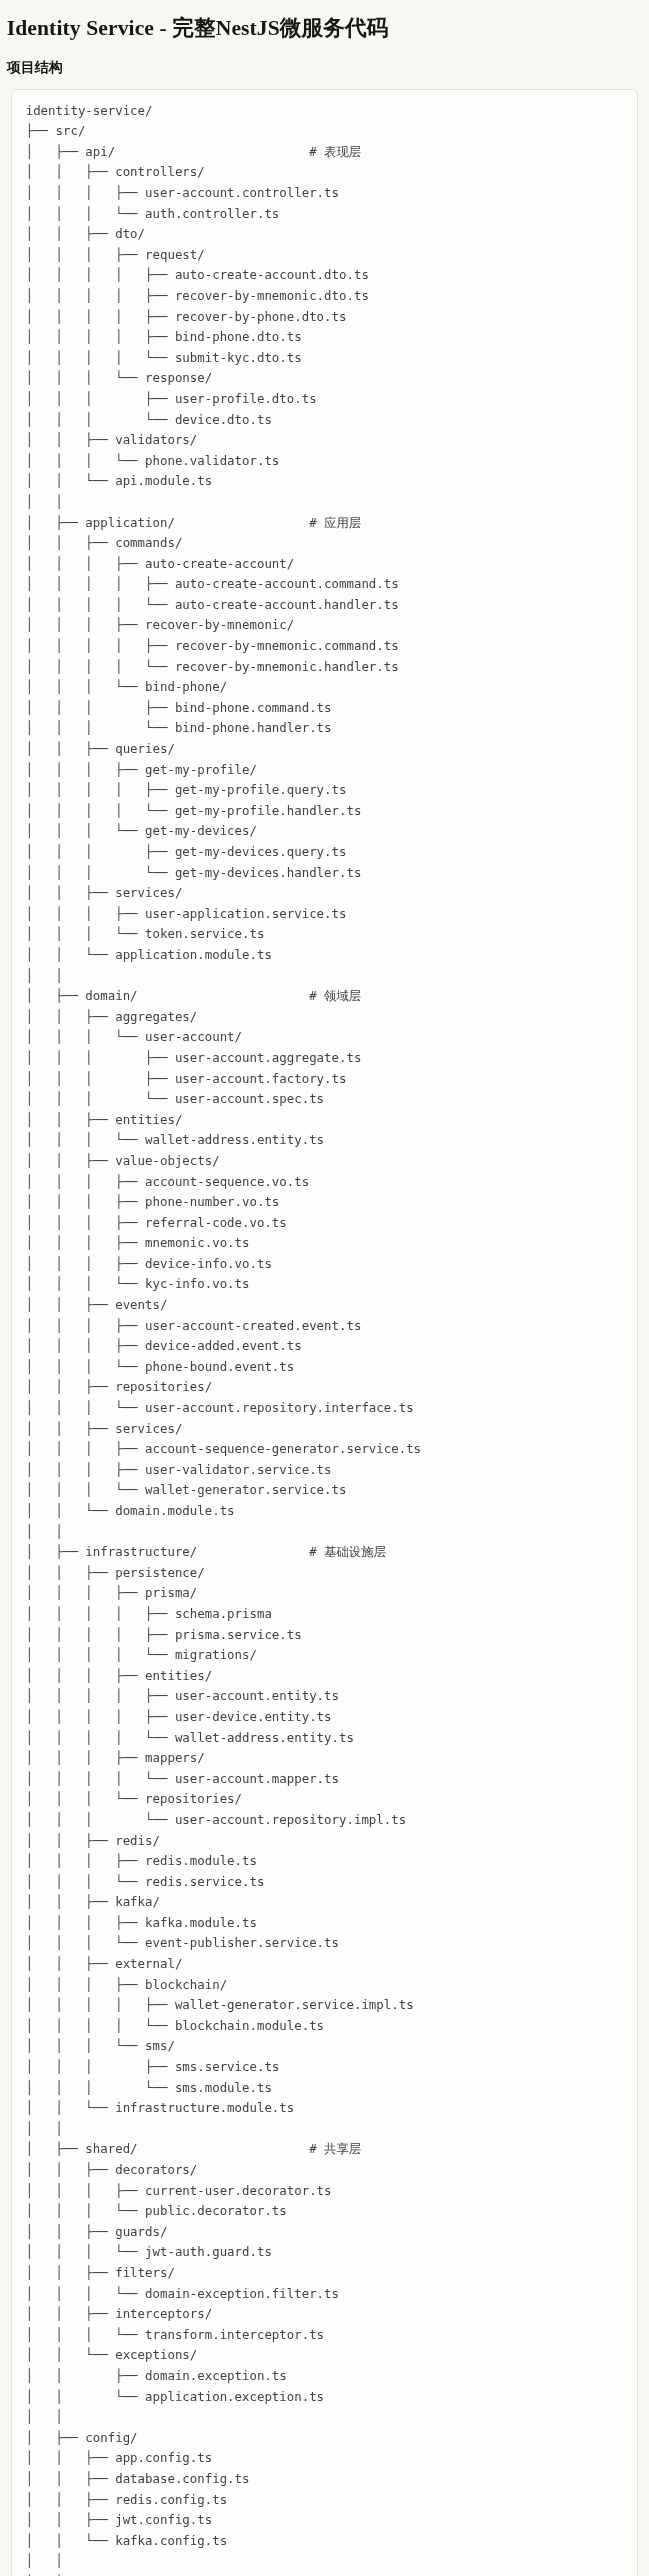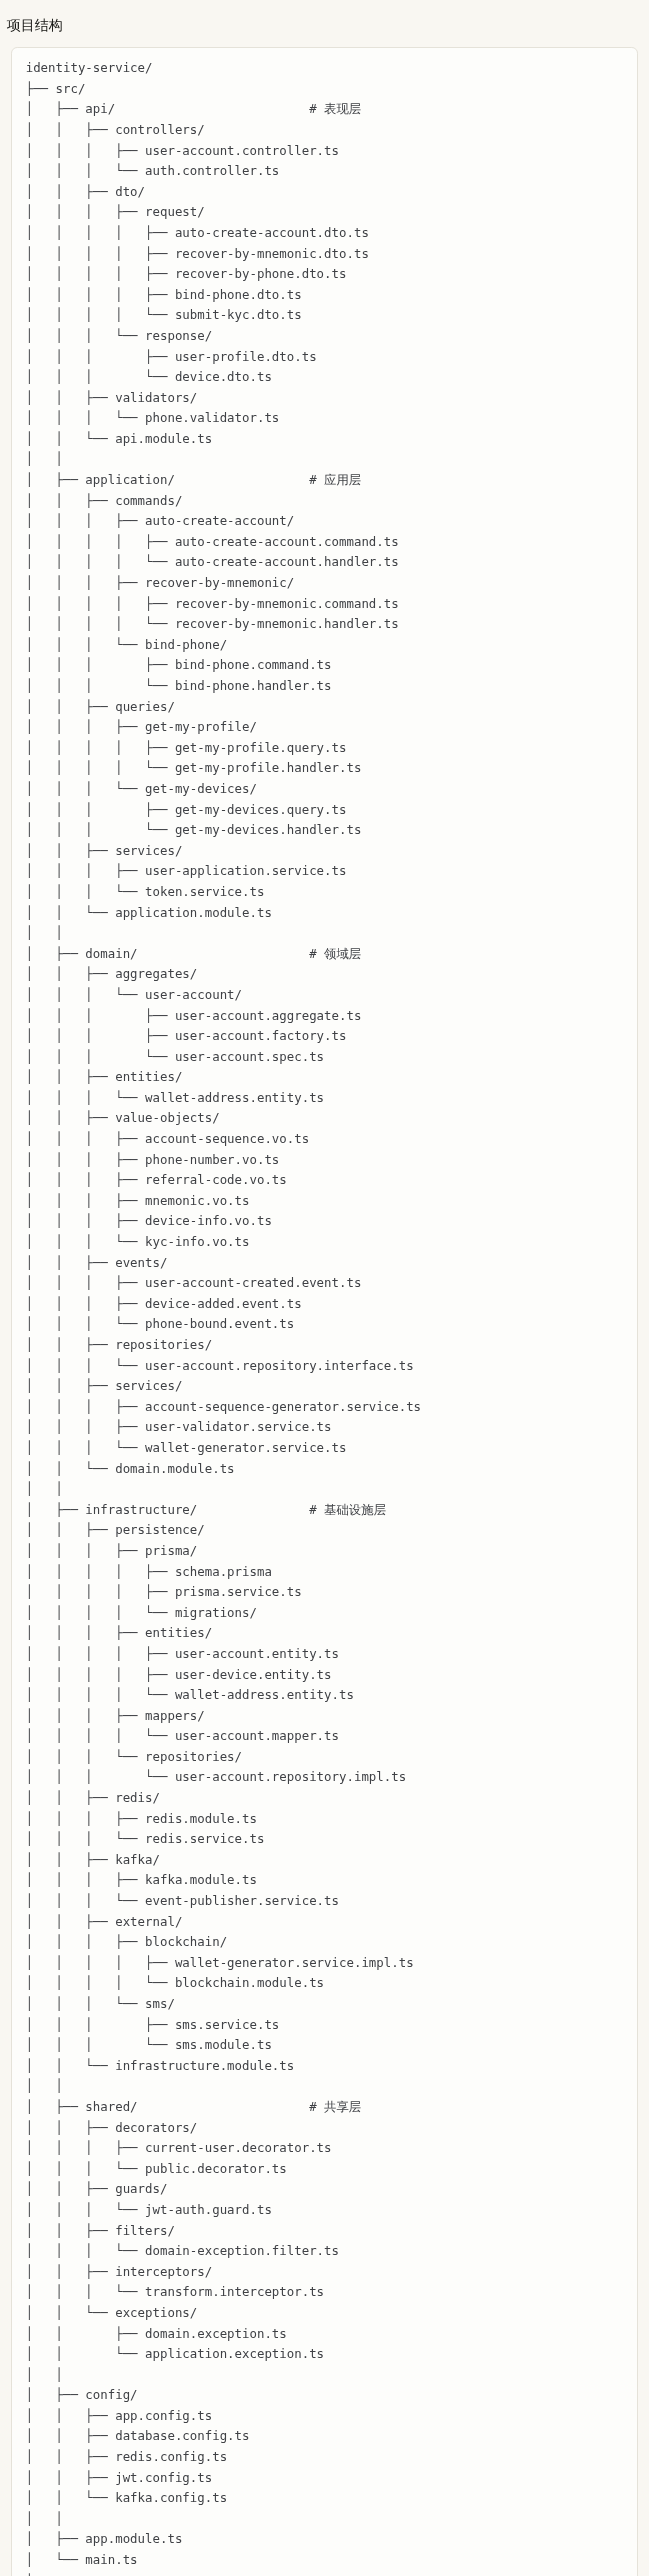--- a/index.html
+++ b/index.html
@@ -21,21 +21,21 @@
     margin: 14.4px 7.2px 0 6.7px;
     font-family: "Liberation Serif", "DejaVu Serif", serif;
     font-weight: 700;
     font-size: 21.6px;
     line-height: 1.3;
     letter-spacing: 0.1px;
     color: #161613;
   }
   h2.section-heading {
     margin: 17.5px 7.2px 0 6.7px;
-    font-weight: 400;
+    font-weight: 700;
     font-size: 14px;
     line-height: 1.1;
     color: #161613;
   }
   .code-card {
     margin: 14px 11.3px 0 11.3px;
     background: #fdfdfb;
     border: 0.5px solid #e5e2d9;
     border-radius: 6.2px;
     padding: 10.3px 13.4px;
@@ -47,20 +47,21 @@
     font-size: 12.4px;
     line-height: 20.6px;
     color: #3f4145;
     white-space: pre;
   }
 </style>
 </head>
 <body>
 
 <div class="page">
+  <h1 class="page-title">Identity Service - 完整NestJS微服务代码</h1>
 
   <h2 class="section-heading">项目结构</h2>
 
   <div class="code-card">
     <pre class="file-tree">identity-service/
 ├── src/
 │   ├── api/                          # 表现层
 │   │   ├── controllers/
 │   │   │   ├── user-account.controller.ts
 │   │   │   └── auth.controller.ts

